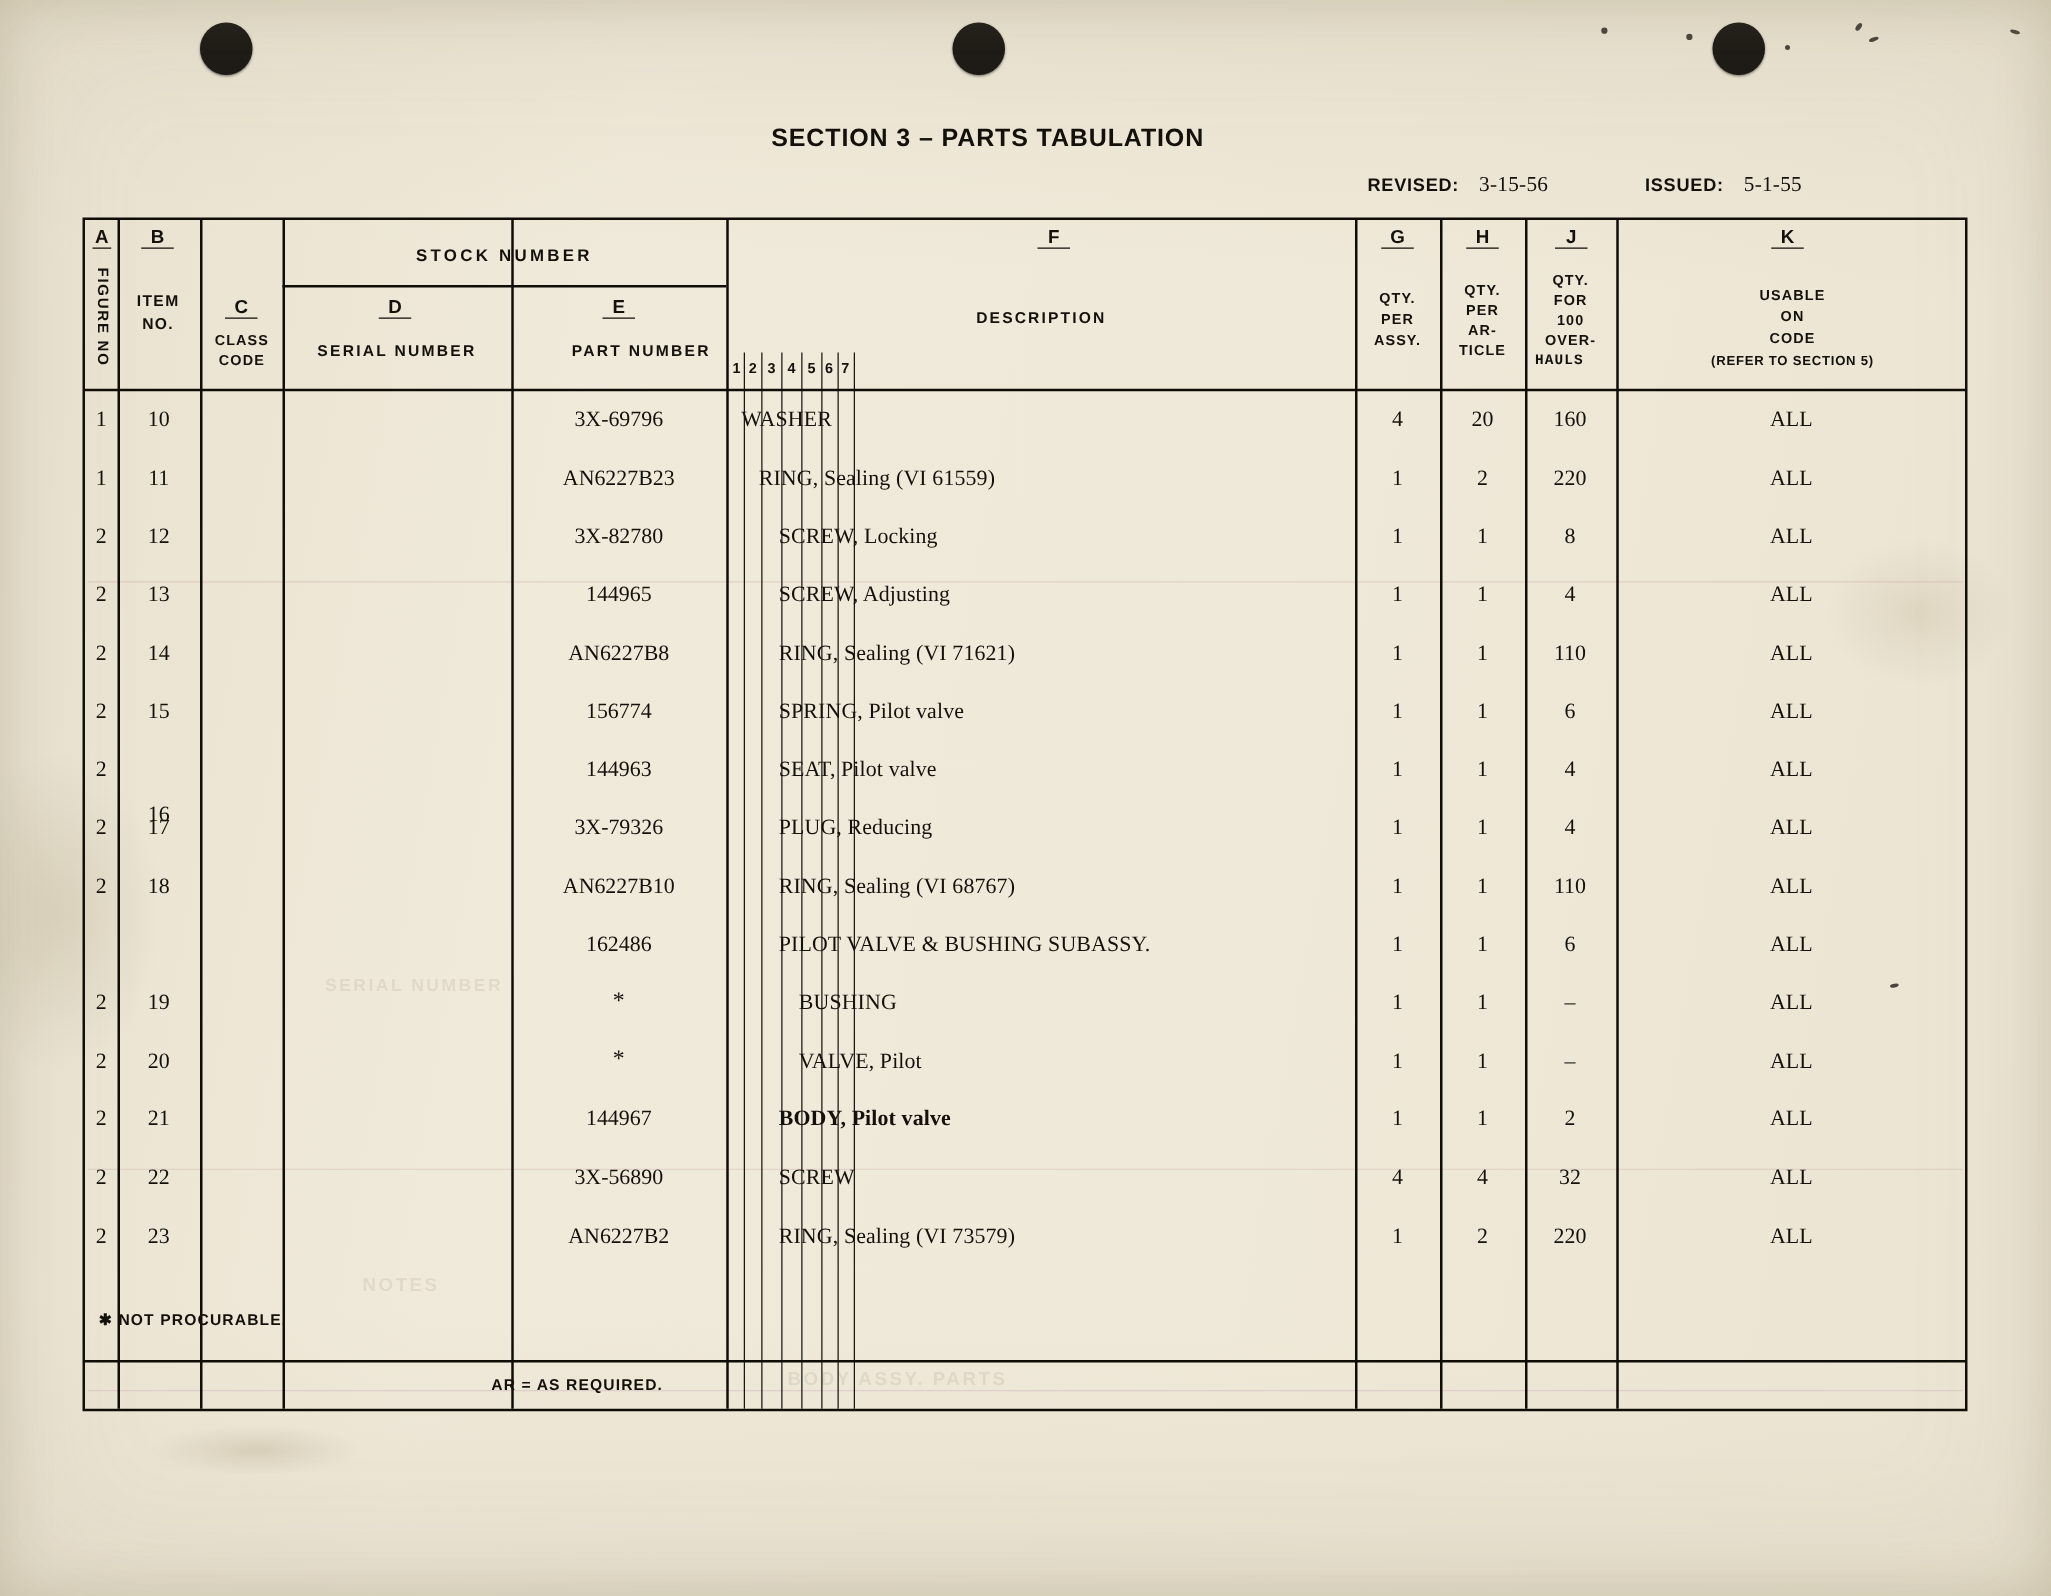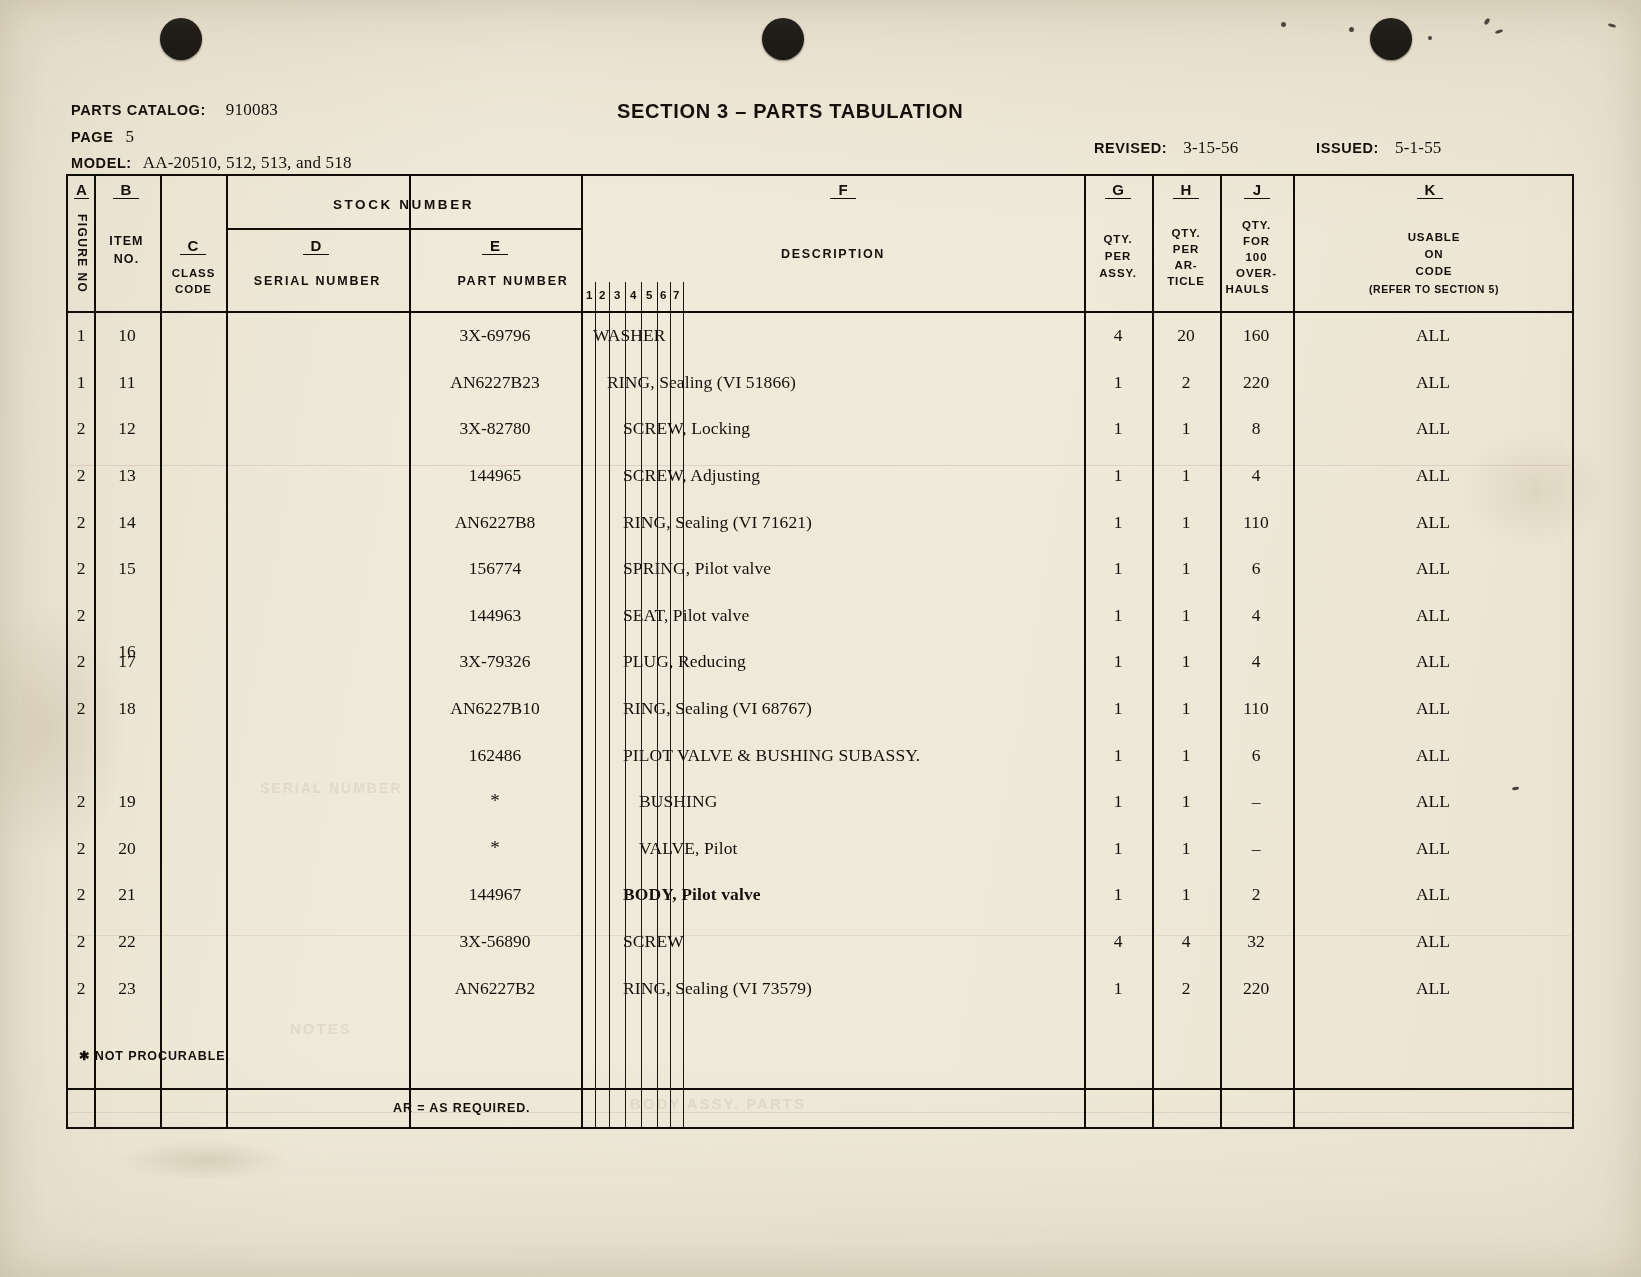--- a/index.html
+++ b/index.html
@@ -212,34 +212,20 @@
   <div class="punch" style="left:762px;top:18px;width:42px;height:42px;"></div>
   <div class="punch" style="left:1370px;top:18px;width:42px;height:42px;"></div>
   <div class="speck" style="left:1281px;top:22px;width:5px;height:5px;"></div>
   <div class="speck" style="left:1349px;top:27px;width:5px;height:5px;"></div>
   <div class="speck" style="left:1428px;top:36px;width:4px;height:4px;"></div>
   <div class="speck" style="left:1485px;top:18px;width:4px;height:7px;transform:rotate(35deg);"></div>
   <div class="speck" style="left:1495px;top:30px;width:8px;height:3px;transform:rotate(-20deg);"></div>
   <div class="speck" style="left:1608px;top:24px;width:8px;height:3px;transform:rotate(15deg);"></div>
   <div class="speck" style="left:1512px;top:787px;width:7px;height:3px;transform:rotate(-10deg);"></div>
 
-  <div class="hdr-left">
-    <div class="hdr-row">
-      <span class="lbl">PARTS CATALOG:</span>
-      <span class="val" style="margin-left:16px;">910083</span>
-    </div>
-    <div class="hdr-row">
-      <span class="lbl">PAGE</span>
-      <span class="val" style="margin-left:8px;">5</span>
-    </div>
-    <div class="hdr-row">
-      <span class="lbl">MODEL:</span>
-      <span class="val" style="margin-left:7px;">AA-20510, 512, 513, and 518</span>
-    </div>
-  </div>
 
   <div class="section-title">SECTION 3  –  PARTS TABULATION</div>
 
   <div class="hdr-right" id="revised-group">
     <span class="lbl">REVISED:</span>
     <span class="val" style="margin-left:12px;">3-15-56</span>
   </div>
   <div class="hdr-right" id="issued-group">
     <span class="lbl">ISSUED:</span>
     <span class="val" style="margin-left:12px;">5-1-55</span>
@@ -301,21 +287,21 @@
 
     <div class="colname small" style="left:1085px;top:50px;width:66px;">QTY.</div>
     <div class="colname small" style="left:1085px;top:66px;width:66px;">PER</div>
     <div class="colname small" style="left:1085px;top:82px;width:66px;">AR-</div>
     <div class="colname small" style="left:1085px;top:98px;width:66px;">TICLE</div>
 
     <div class="colname small" style="left:1153px;top:42px;width:71px;">QTY.</div>
     <div class="colname small" style="left:1153px;top:58px;width:71px;">FOR</div>
     <div class="colname small" style="left:1153px;top:74px;width:71px;">100</div>
     <div class="colname small" style="left:1153px;top:90px;width:71px;">OVER-</div>
-    <div class="colname small" style="left:1153px;top:106px;width:53px;">HAULS</div>
+    <div class="colname small" style="left:1153px;top:106px;width:53px;font-family:Liberation Mono, monospace;">HAULS</div>
 
     <div class="colname small" style="left:1226px;top:54px;width:280px;">USABLE</div>
     <div class="colname small" style="left:1226px;top:71px;width:280px;">ON</div>
     <div class="colname small" style="left:1226px;top:88px;width:280px;">CODE</div>
     <div class="colname tiny" style="left:1226px;top:106px;width:280px;">(REFER TO SECTION 5)</div>
 
     <div class="ruler" style="left:518px;top:114px;">1</div>
     <div class="ruler" style="left:531px;top:114px;">2</div>
     <div class="ruler" style="left:546px;top:114px;">3</div>
     <div class="ruler" style="left:562px;top:114px;">4</div>
@@ -326,21 +312,21 @@
     <div id="rows-layer">
         <div class="rowtext ctr" style="left: 427px; top: 149.8px;">3X-69796</div>
         <div class="rowtext desc" style="left: 525px; top: 149.8px;">WASHER</div>
         <div class="rowtext ctr" style="left: 13px; top: 149.8px;">1</div>
         <div class="rowtext ctr" style="left: 59px; top: 149.8px;">10</div>
         <div class="rowtext ctr" style="left: 1050px; top: 149.8px;">4</div>
         <div class="rowtext ctr" style="left: 1118px; top: 149.8px;">20</div>
         <div class="rowtext ctr" style="left: 1188px; top: 149.8px;">160</div>
         <div class="rowtext ctr" style="left: 1365px; top: 149.8px;">ALL</div>
         <div class="rowtext ctr" style="left: 427px; top: 196.6px;">AN6227B23</div>
-        <div class="rowtext desc" style="left: 539px; top: 196.6px;">RING, Sealing (VI 51866)</div>
+        <div class="rowtext desc" style="left: 539px; top: 196.6px;">RING, Sealing (VI 61559)</div>
         <div class="rowtext ctr" style="left: 13px; top: 196.6px;">1</div>
         <div class="rowtext ctr" style="left: 59px; top: 196.6px;">11</div>
         <div class="rowtext ctr" style="left: 1050px; top: 196.6px;">1</div>
         <div class="rowtext ctr" style="left: 1118px; top: 196.6px;">2</div>
         <div class="rowtext ctr" style="left: 1188px; top: 196.6px;">220</div>
         <div class="rowtext ctr" style="left: 1365px; top: 196.6px;">ALL</div>
         <div class="rowtext ctr" style="left: 427px; top: 243.4px;">3X-82780</div>
         <div class="rowtext desc" style="left: 555px; top: 243.4px;">SCREW, Locking</div>
         <div class="rowtext ctr" style="left: 13px; top: 243.4px;">2</div>
         <div class="rowtext ctr" style="left: 59px; top: 243.4px;">12</div>

